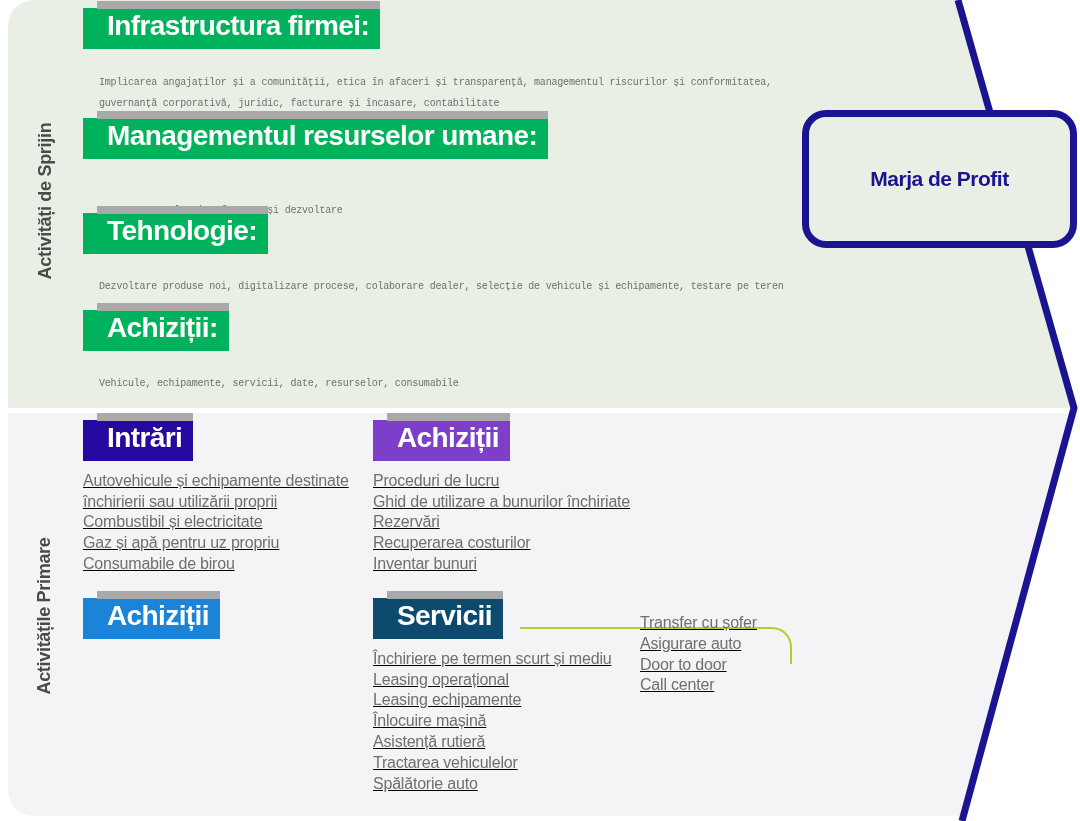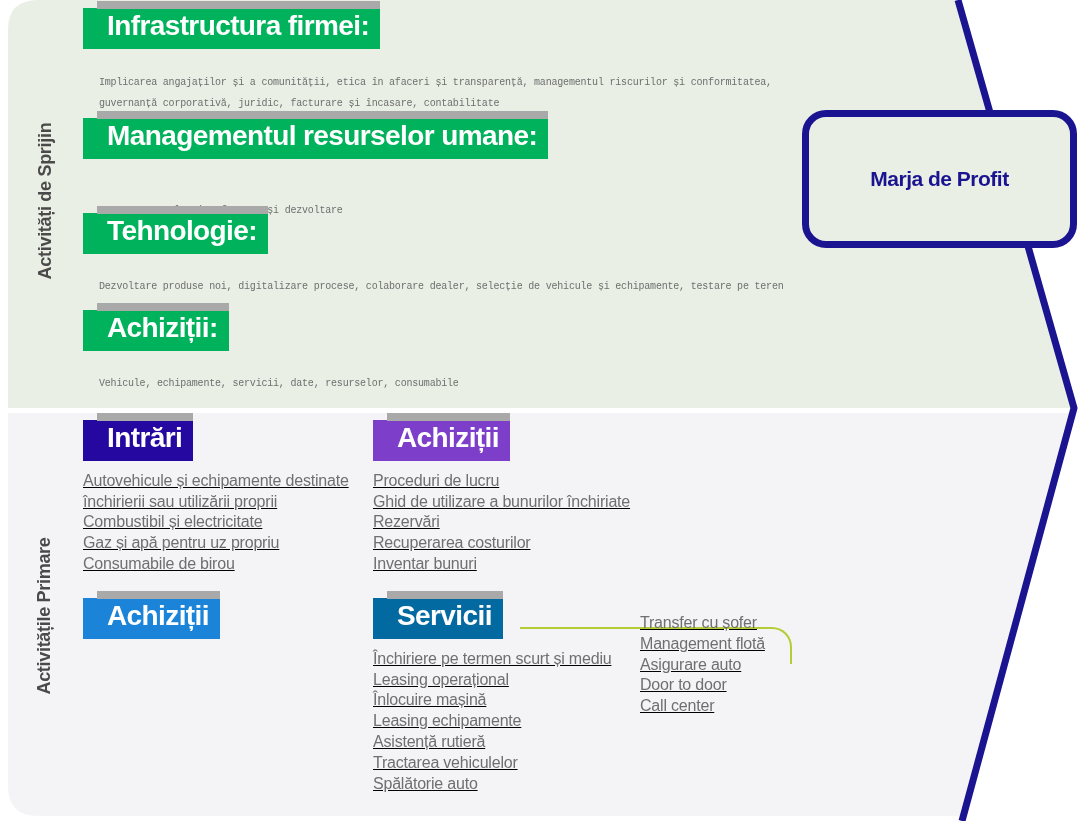--- a/index.html
+++ b/index.html
@@ -43,21 +43,21 @@
   }
   .hd::before{
     content:"";position:absolute;top:-7px;left:14px;right:0;height:8px;background:#a9a9a9;
   }
   .hd.abs{position:absolute;left:83px;}
   .green{background:#00b25c;}
   .teal{background:#3fa67c;}
   .navy{background:#2408a0;}
   .purple{background:#7d3ec9;}
   .blue{background:#1b84d8;}
-  .lime{background:#0369a1;}
+  .lime{background:#0c4a6e;}
   .desc{
     position:absolute;left:83px;margin:16px;color:#6f6f6f;font-size:10px;
     line-height:21px;max-width:780px;white-space:pre-line;z-index:2;letter-spacing:-0.2px;font-family:Liberation Mono, monospace;
   }
   .col{position:absolute;z-index:2;text-decoration:underline;}
   .col ul{
     list-style:none;margin:10px 0 0 0;padding:0;color:#6f6f6f;
     font-size:16px;line-height:20.8px;letter-spacing:-0.2px;
   }
   .bracket{
@@ -122,33 +122,32 @@
 
   <div class="col" style="left:83px;top:598px;width:300px">
     <h2 class="hd blue">Achiziții</h2>
   </div>
 
   <div class="col" style="left:373px;top:598px;width:280px">
     <h2 class="hd lime">Servicii</h2>
     <ul>
       <li>Închiriere pe termen scurt și mediu</li>
       <li>Leasing operațional</li>
+      <li>Leasing echipamente</li>
       <li>Înlocuire mașină</li>
-      <li>Leasing echipamente</li>
       <li>Asistență rutieră</li>
       <li>Tractarea vehiculelor</li>
       <li>Spălătorie auto</li>
     </ul>
   </div>
 
   <div class="bracket"></div>
 
   <div class="col" style="left:640px;top:603px;width:220px">
     <ul>
       <li>Transfer cu șofer</li>
-      <li>Management flotă</li>
       <li>Asigurare auto</li>
       <li>Door to door</li>
       <li>Call center</li>
     </ul>
   </div>
 
 </div>
 
 </body></html>

